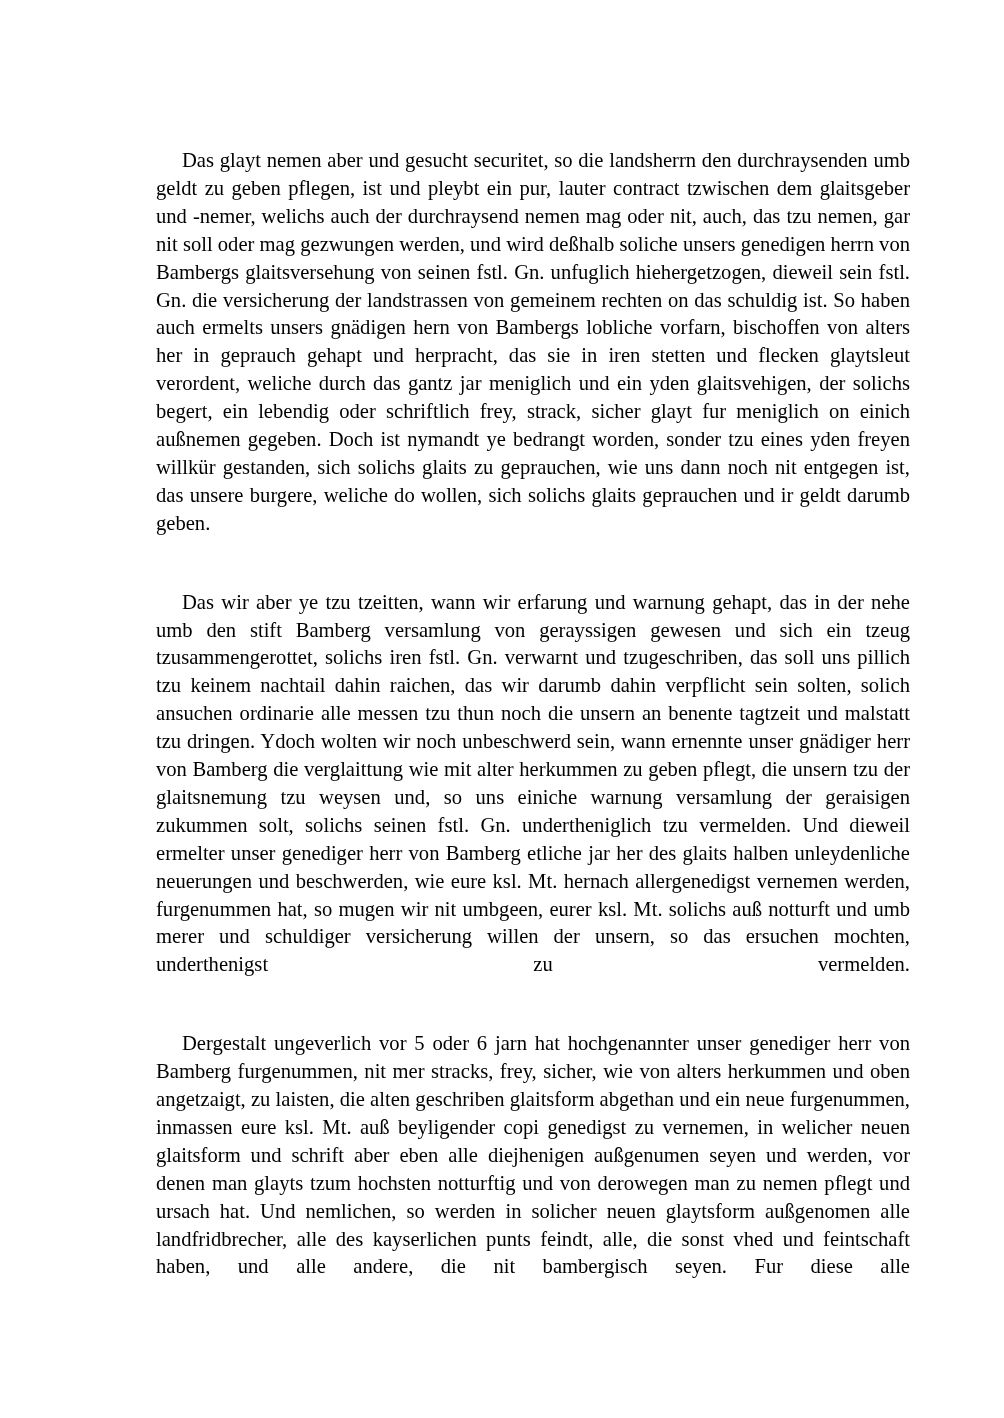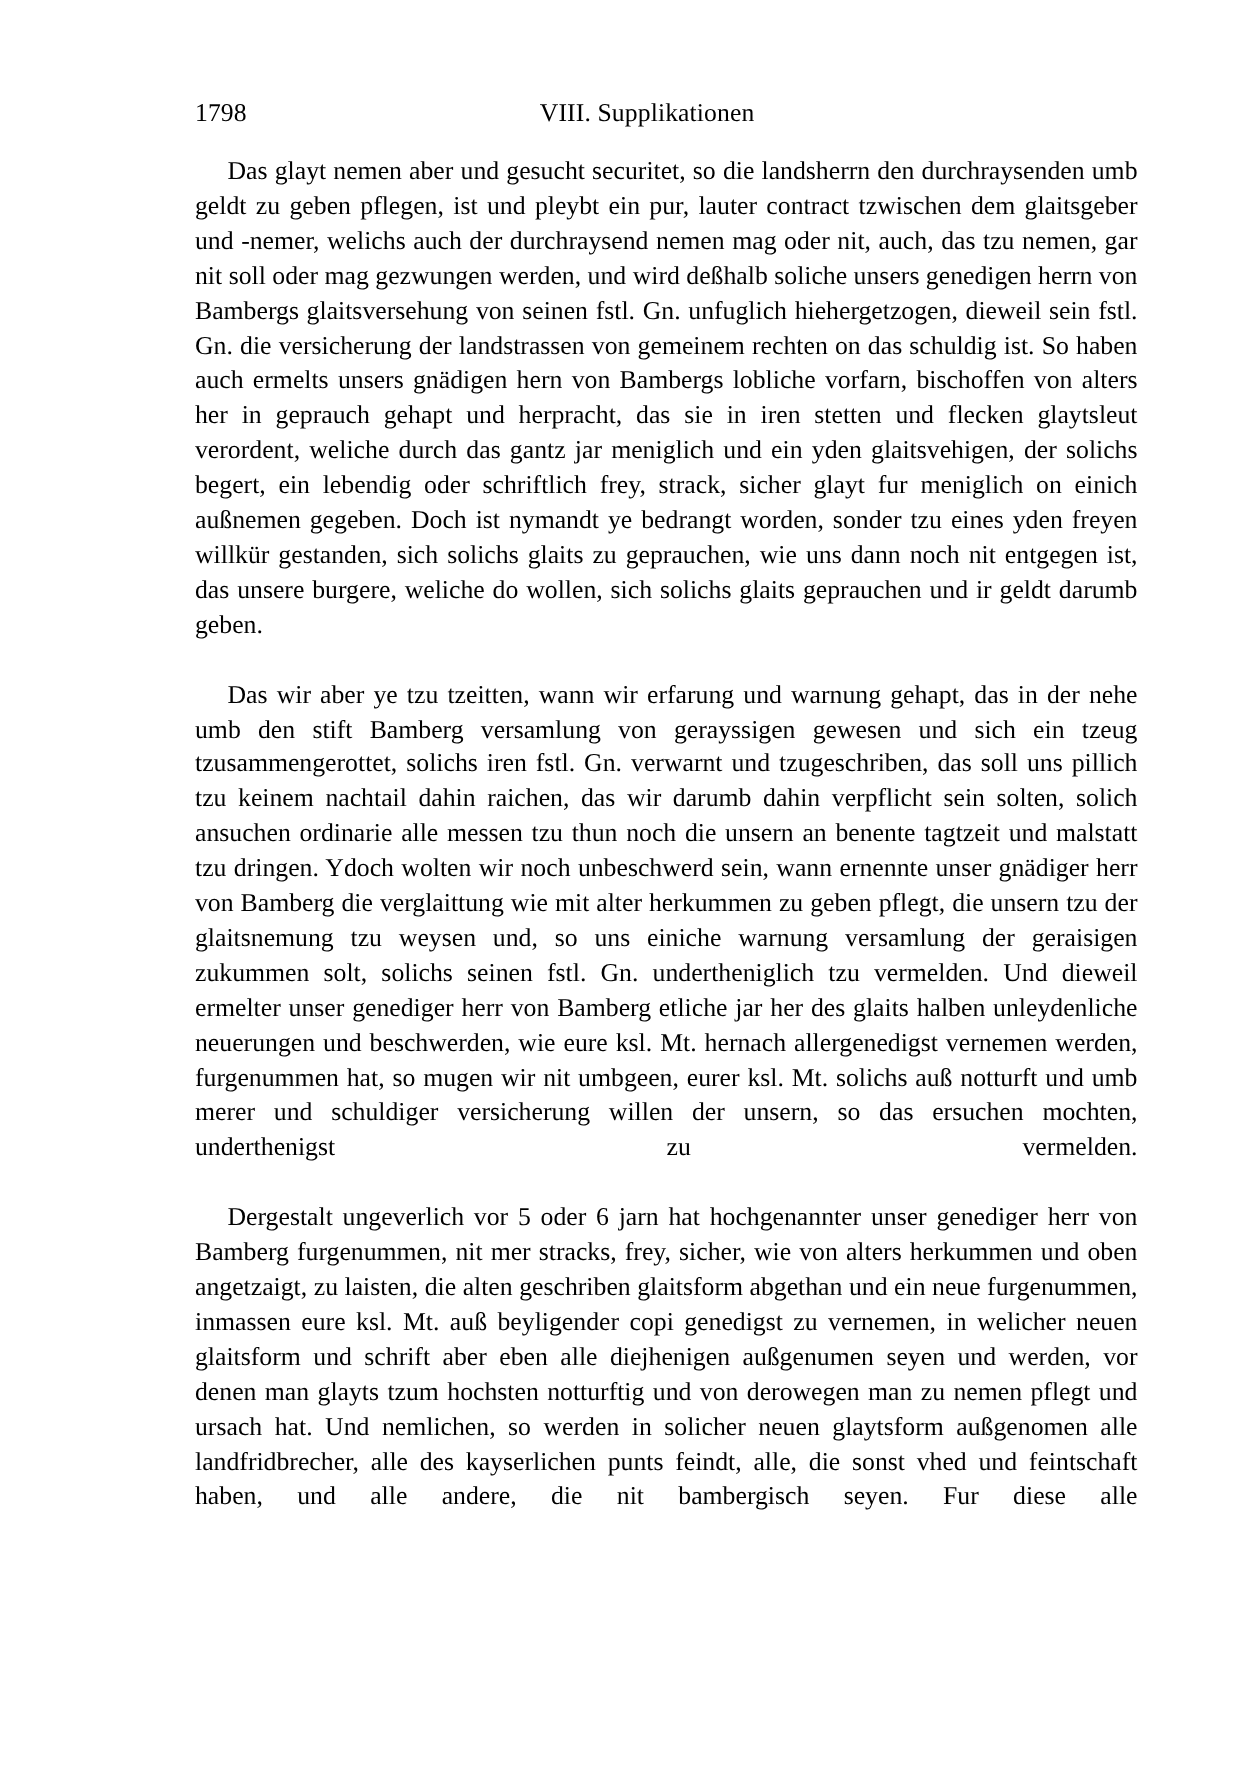--- a/index.html
+++ b/index.html
@@ -61,40 +61,37 @@
   .textblock p {
     margin: 0;
     padding: 0;
     text-align: justify;
   }
   .textblock p.cont {
     text-indent: 0;
   }
   .textblock p.indent {
     text-indent: 26px;
+    margin-top: 23px;
   }
   
   .textblock p::after {
     content: "";
     display: inline-block;
     width: 100%;
   }
   .sic {
     font-style: italic;
   }
 </style>
 </head>
 <body>
 
 <div class="page">
 
-  <div class="running-head">
-    <span class="folio">1798</span>
-    <span class="head-title">VIII. Supplikationen</span>
-  </div>
 
   <div class="textblock">
       <p class="indent"><span>Das glayt nemen aber und gesucht securitet, so die landsherrn den durchraysenden umb geldt zu geben pflegen, ist und pleybt ein pur, lauter contract tzwischen dem glaitsgeber und -nemer, welichs auch der durchraysend nemen mag oder nit, auch, das tzu nemen, gar nit soll oder mag gezwungen werden, und wird deßhalb soliche unsers genedigen herrn von Bambergs glaitsversehung von seinen fstl. Gn. unfuglich hiehergetzogen, dieweil sein fstl. Gn. die versicherung der landstrassen von gemeinem rechten on das schuldig ist. So haben auch ermelts unsers gnädigen hern von Bambergs lobliche vorfarn, bischoffen von alters her in geprauch gehapt und herpracht, das sie in iren stetten und flecken glaytsleut verordent, weliche durch das gantz jar meniglich und ein yden glaitsvehigen, der solichs begert, ein lebendig oder schriftlich frey, strack, sicher glayt fur meniglich on einich außnemen gegeben. Doch ist nymandt ye bedrangt worden, sonder tzu eines yden freyen willkür gestanden, sich solichs glaits zu geprauchen, wie uns dann noch nit entgegen ist, das unsere burgere, weliche do wollen, sich solichs glaits geprauchen und ir geldt darumb geben.</span></p>
       <p class="indent"><span>Das wir aber ye tzu tzeitten, wann wir erfarung und warnung gehapt, das in der nehe umb den stift Bamberg versamlung von gerayssigen gewesen und sich ein tzeug tzusammengerottet, solichs iren fstl. Gn. verwarnt und tzugeschriben, das soll uns pillich tzu keinem nachtail dahin raichen, das wir darumb dahin verpflicht sein solten, solich ansuchen ordinarie alle messen tzu thun noch die unsern an benente tagtzeit und malstatt tzu dringen. Ydoch wolten wir noch unbeschwerd sein, wann ernennte unser gnädiger herr von Bamberg die verglaittung wie mit alter herkummen zu geben pflegt, die unsern tzu der glaitsnemung tzu weysen und, so uns einiche warnung versamlung der geraisigen zukummen solt, solichs seinen fstl. Gn. undertheniglich tzu vermelden. Und dieweil ermelter unser genediger herr von Bamberg etliche jar her des glaits halben unleydenliche neuerungen und beschwerden, wie eure ksl. Mt. hernach allergenedigst vernemen werden, furgenummen hat, so mugen wir nit umbgeen, eurer ksl. Mt. solichs auß notturft und umb merer und schuldiger versicherung willen der unsern, so das ersuchen mochten, underthenigst zu vermelden.</span></p>
       <p class="indent"><span>Dergestalt ungeverlich vor 5 oder 6 jarn hat hochgenannter unser genediger herr von Bamberg furgenummen, nit mer stracks, frey, sicher, wie von alters herkummen und oben angetzaigt, zu laisten, die alten geschriben glaitsform abgethan und ein neue furgenummen, inmassen eure ksl. Mt. auß beyligender copi genedigst zu vernemen, in welicher neuen glaitsform und schrift aber eben alle diejhenigen außgenumen seyen und werden, vor denen man glayts tzum hochsten notturftig und von derowegen man zu nemen pflegt und ursach hat. Und nemlichen, so werden in solicher neuen glaytsform außgenomen alle landfridbrecher, alle des kayserlichen punts feindt, alle, die sonst vhed und feintschaft haben, und alle andere, die nit bambergisch seyen. Fur diese alle</span></p>
     </div>
 
 </div>
 
 </body></html>

